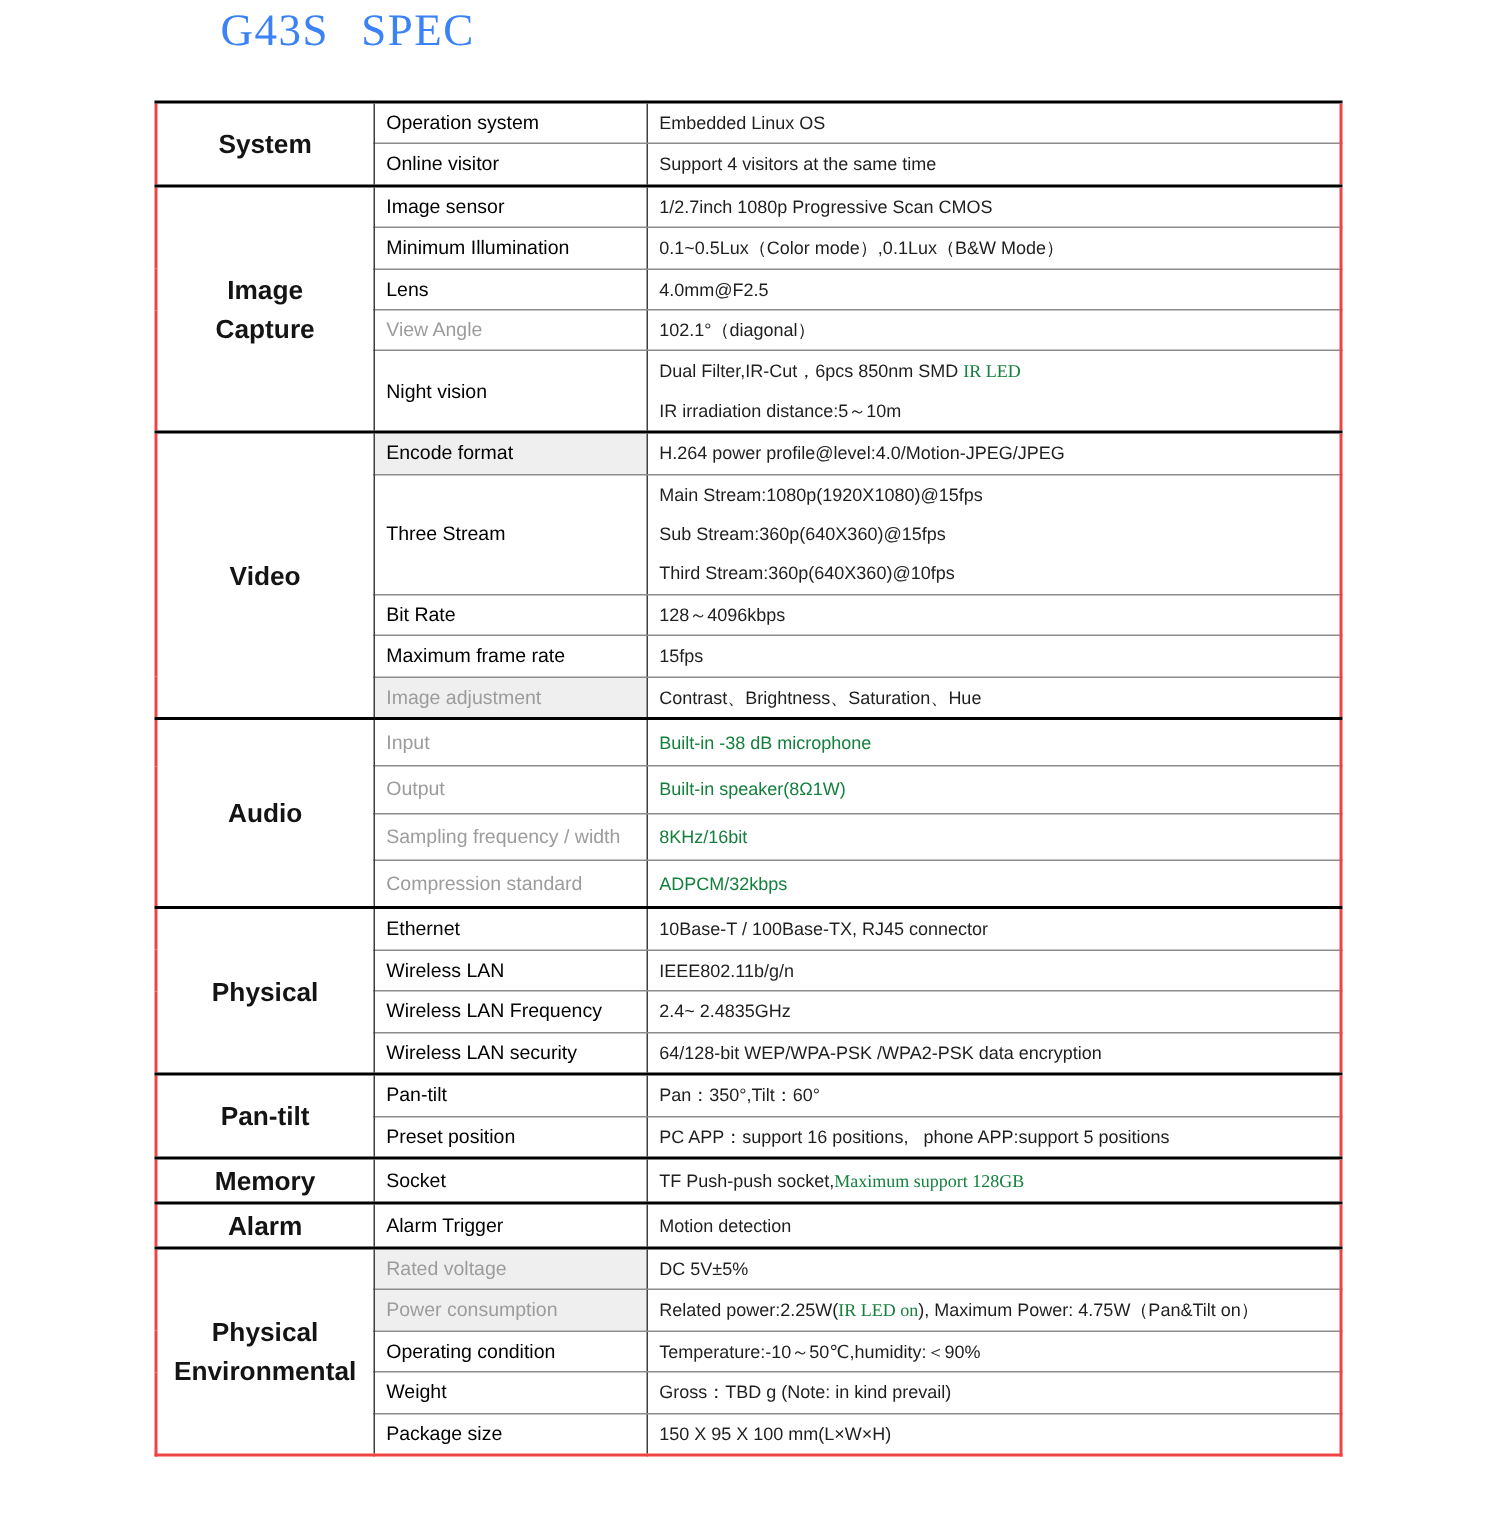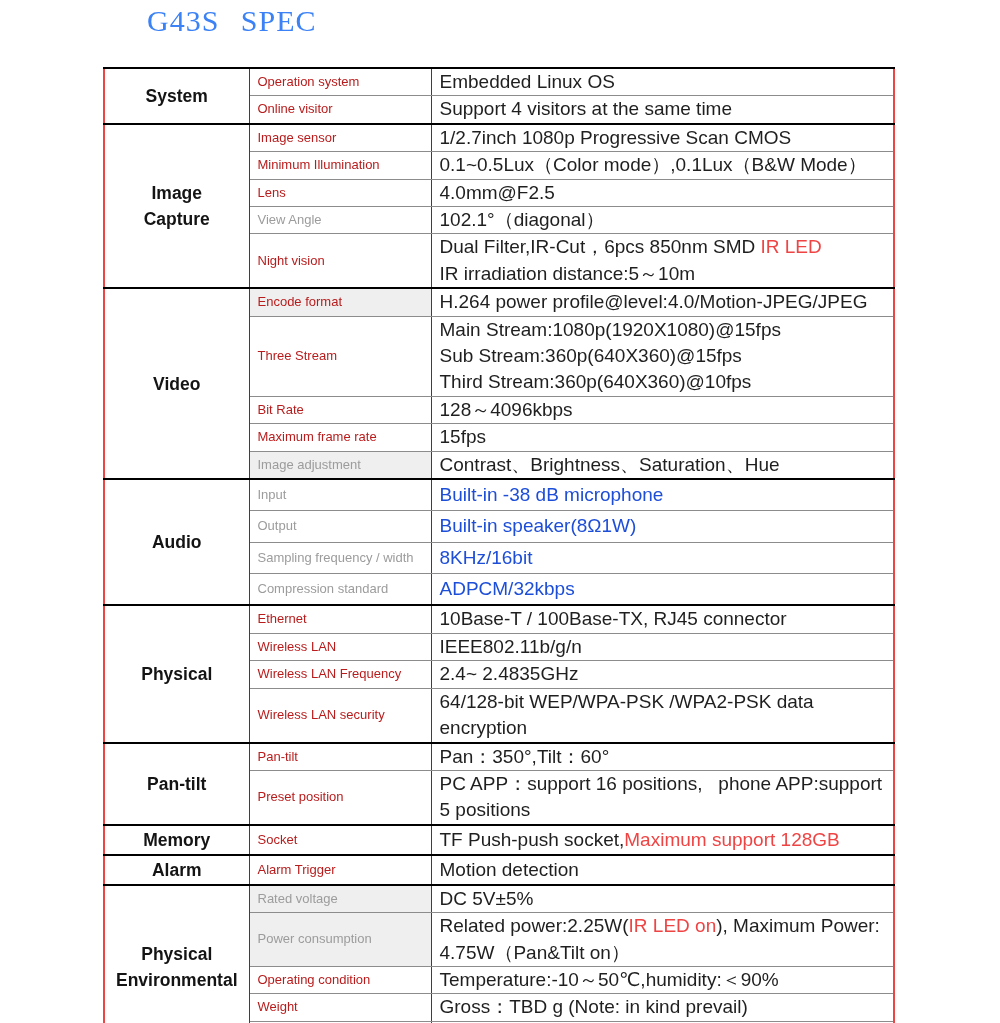--- a/index.html
+++ b/index.html
@@ -25,28 +25,28 @@
     border-top:1px solid #8c8c8c;
     border-bottom:1px solid #8c8c8c;
     vertical-align:middle;
     overflow:hidden;
   }
   tr.sec-start td{border-top:2px solid #000000;}
   td.cat{
     font-weight:bold;font-size:17.5px;color:#141414;
     text-align:center;line-height:26px;
   }
-  td.lbl{font-size:13px;color:#b91c1c;padding:0 8px;}
+  td.lbl{font-size:13px;color:#000000;padding:0 8px;}
   td.lbl.gray{color:#9c9c9c;}
   td.lbl.shade{background:#efefef;}
-  td.val{font-size:19px;color:#1f1f1f;padding:0 8px;}
-  td.val.grayall, td.val.grayall .line{color:#1d4ed8;}
+  td.val{font-size:12px;color:#1f1f1f;padding:0 8px;}
+  td.val.grayall, td.val.grayall .line{color:#15803d;}
   td.top{vertical-align:top;}
   .line{line-height:26.4px;white-space:pre-wrap;}
-  .seg-gray{color:#ef4444;}
+  .seg-gray{color:#15803d;font-family:Liberation Serif, serif;}
 </style>
 </head>
 <body>
 
 <h1 class="title">G43S SPEC</h1>
 
 <table class="spec">
   <colgroup>
     <col style="width:145px">
     <col style="width:182px">

